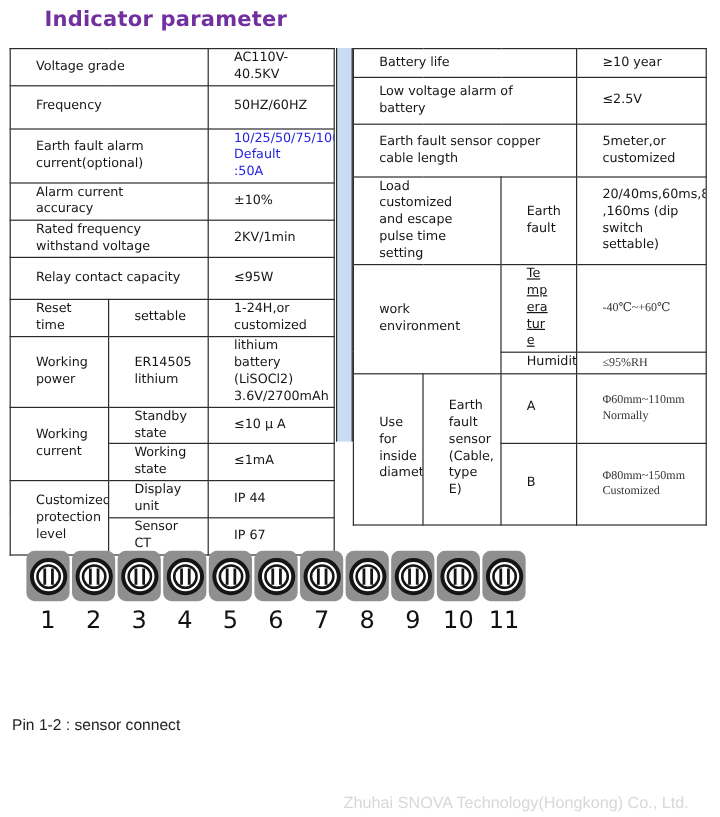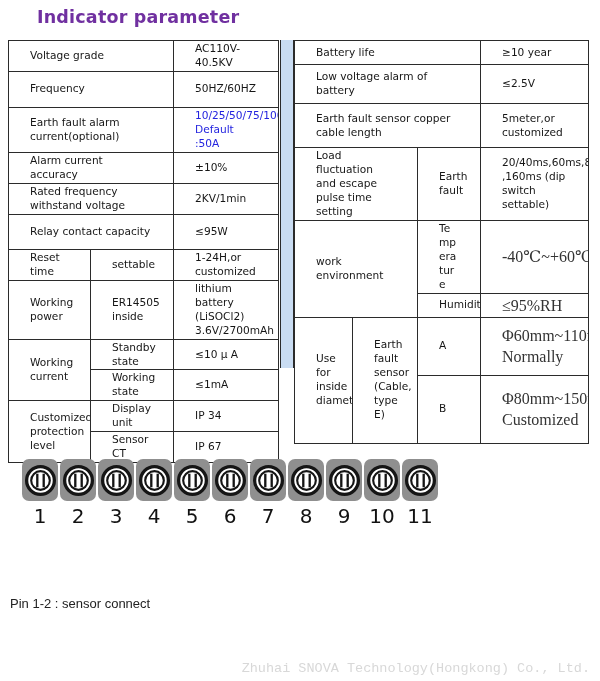--- a/index.html
+++ b/index.html
@@ -33,44 +33,44 @@
     line-height:1.32;overflow:hidden;margin-left:29px;
   }
   table.left-t{left:8px;width:270px;}
   table.right-t{left:294px;width:294px;}
   .gap-strip{
     position:absolute;left:280px;top:40px;width:14px;height:328px;
     background:var(--strip_blue);
     border-left:1px solid var(--border_dark);border-right:1px solid var(--border_dark);
   }
   td.blue span{display:block;color:var(--blue_text);}
-  td.serif{font-family:"Liberation Serif","DejaVu Serif",serif;font-size:16px;color:#333;}
-  td.brk{overflow-wrap:anywhere;}
+  td.serif{font-family:"Liberation Serif","DejaVu Serif",serif;font-size:10px;color:#333;}
+  td.brk{overflow-wrap:anywhere;text-decoration:underline;}
   .terminal-strip{
     position:absolute;left:22px;top:459px;display:flex;gap:2px;
   }
   .tblock{
     width:36px;height:42px;background:var(--terminal_gray);border-radius:7px;
     display:flex;align-items:center;justify-content:center;
   }
   .num-row{
     position:absolute;left:22px;top:504px;display:flex;gap:2px;
   }
   .num-cell{
     width:36px;text-align:center;font-size:20px;color:#111;
     font-family:"DejaVu Sans",sans-serif;
   }
   .pins{
     position:absolute;left:10px;top:560px;font-size:13px;color:#222;
     font-family:"Liberation Sans","DejaVu Sans",sans-serif;
     line-height:17.4px;white-space:pre-wrap;
   }
   .watermark{
-    position:absolute;right:10px;top:661px;font-size:13.5px;color:var(--watermark_gray);
-    font-family:Liberation Mono, monospace;white-space:nowrap;
+    position:absolute;right:26px;top:661px;font-size:13.5px;color:var(--watermark_gray);
+    font-family:Liberation Sans, sans-serif;white-space:nowrap;
   }
 </style>
 </head>
 <body>
 
 <div class="page">
 
   <div class="h1">Indicator parameter</div>
 
   <table class="spec left-t">
@@ -107,36 +107,36 @@
       <td colspan="2">Relay contact capacity</td>
       <td>≤95W</td>
     </tr>
     <tr style="height:21px">
       <td>Reset time</td>
       <td>settable</td>
       <td>1-24H,or customized</td>
     </tr>
     <tr style="height:54px">
       <td>Working power</td>
-      <td>ER14505 inside</td>
+      <td>ER14505 lithium</td>
       <td>lithium battery (LiSOCl2) 3.6V/2700mAh</td>
     </tr>
     <tr style="height:21px">
       <td rowspan="2">Working current</td>
       <td>Standby state</td>
       <td>≤10 μ A</td>
     </tr>
     <tr style="height:14px">
       <td>Working state</td>
       <td>≤1mA</td>
     </tr>
     <tr style="height:19px">
       <td rowspan="2">Customized protection level</td>
       <td>Display unit</td>
-      <td>IP 34</td>
+      <td>IP 44</td>
     </tr>
     <tr style="height:18px">
       <td>Sensor CT</td>
       <td>IP 67</td>
     </tr>
   </tbody>
     </table>
 
   <div class="gap-strip"></div>
 
@@ -154,21 +154,21 @@
     </tr>
     <tr style="height:39px">
       <td colspan="3">Low voltage alarm of battery</td>
       <td>≤2.5V</td>
     </tr>
     <tr style="height:44px">
       <td colspan="3">Earth fault sensor copper cable length</td>
       <td>5meter,or customized</td>
     </tr>
     <tr style="height:55px">
-      <td colspan="2">Load fluctuation and escape pulse time setting</td>
+      <td colspan="2">Load customized and escape pulse time setting</td>
       <td>Earth fault</td>
       <td>20/40ms,60ms,80ms ,160ms (dip switch settable)</td>
     </tr>
     <tr style="height:38px">
       <td colspan="2" rowspan="2">work environment</td>
       <td class="brk">Temperature</td>
       <td class="serif">-40℃~+60℃</td>
     </tr>
     <tr style="height:18px">
       <td>Humidity</td>

